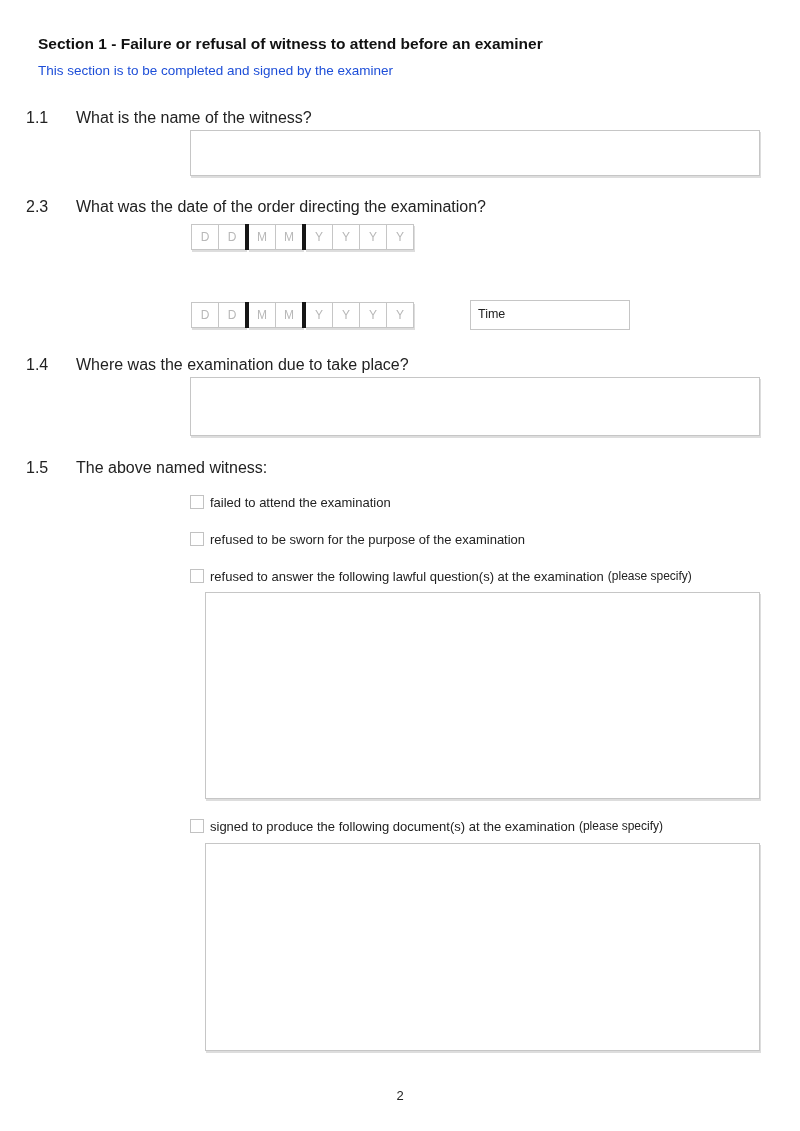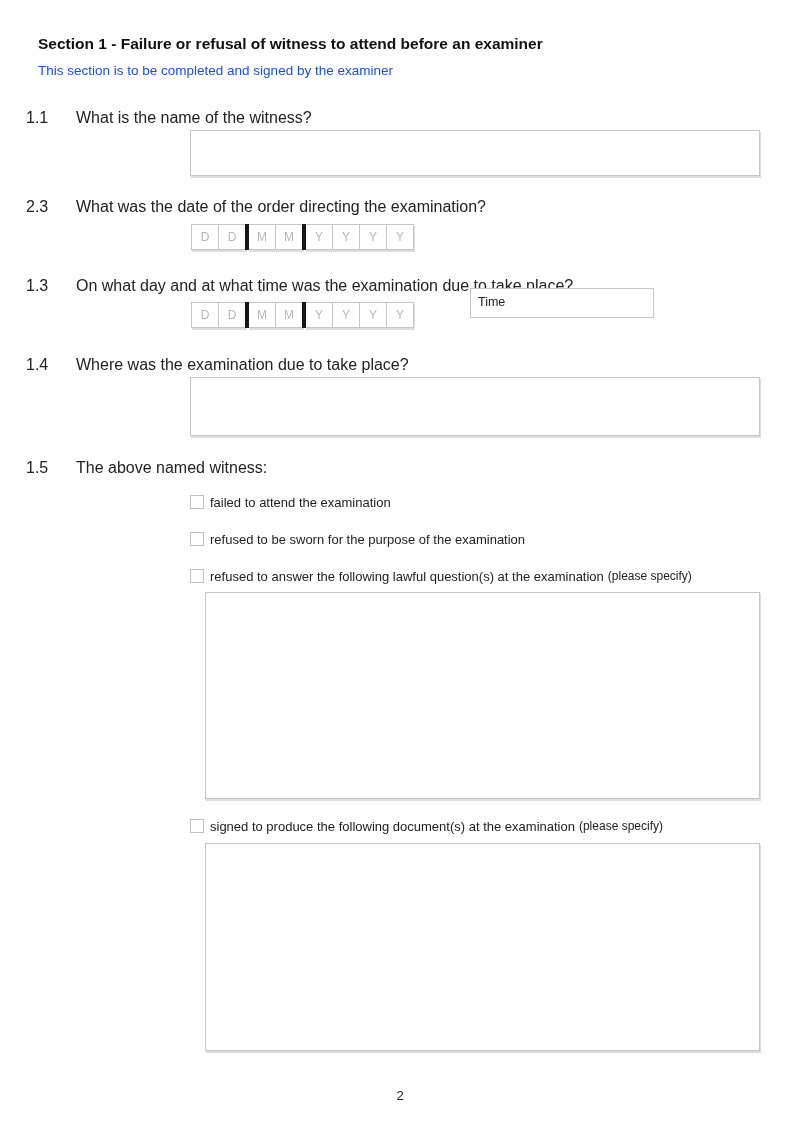--- a/index.html
+++ b/index.html
@@ -87,36 +87,33 @@
     <div class="date-sep"></div>
     <input class="date-cell" maxlength="1" placeholder="M" style="">
     <input class="date-cell" maxlength="1" placeholder="M" style="">
     <div class="date-sep"></div>
     <input class="date-cell" maxlength="1" placeholder="Y" style="">
     <input class="date-cell" maxlength="1" placeholder="Y" style="">
     <input class="date-cell" maxlength="1" placeholder="Y" style="">
     <input class="date-cell" maxlength="1" placeholder="Y" style="">
   </div>
 
-  <div class="q-row" style="top:278px">
-    <span class="q-num">1.3</span><span class="q-text">On what day and at what time was the examination due to take place?</span>
-  </div>
   <div class="date-strip" style="left:191px; top:302px">
     <input class="date-cell" maxlength="1" placeholder="D" style="">
     <input class="date-cell" maxlength="1" placeholder="D" style="">
     <div class="date-sep"></div>
     <input class="date-cell" maxlength="1" placeholder="M" style="">
     <input class="date-cell" maxlength="1" placeholder="M" style="">
     <div class="date-sep"></div>
     <input class="date-cell" maxlength="1" placeholder="Y" style="">
     <input class="date-cell" maxlength="1" placeholder="Y" style="">
     <input class="date-cell" maxlength="1" placeholder="Y" style="">
     <input class="date-cell" maxlength="1" placeholder="Y" style="">
   </div>
-  <div class="time-box" style="left:470px; top:288px; width:184px; height:30px">
+  <div class="time-box" style="left:470px; top:300px; width:160px; height:30px">
     <span class="time-label">Time</span>
   </div>
 
   <div class="q-row" style="top:357px">
     <span class="q-num">1.4</span><span class="q-text">Where was the examination due to take place?</span>
   </div>
   <textarea class="field shadow" style="left: 190px; top: 377px; width: 570px; height: 59px;"></textarea>
 
   <div class="q-row" style="top:460px">
     <span class="q-num">1.5</span><span class="q-text">The above named witness:</span>

